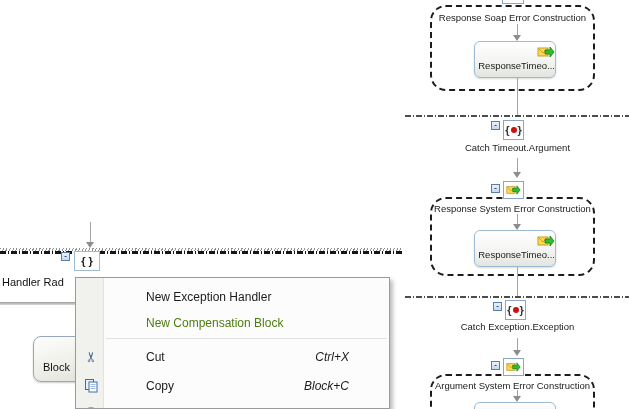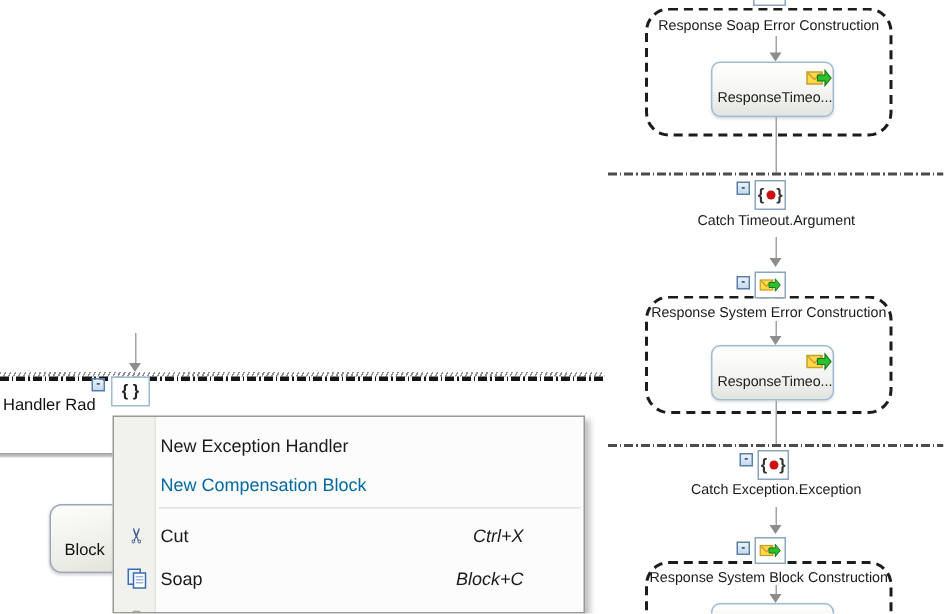--- a/index.html
+++ b/index.html
@@ -30,22 +30,22 @@
                display:flex; align-items:center; justify-content:center; }
   .gray-divider { background:linear-gradient(180deg,#9e9e9e,#d9d9d9); }
   .validate-box { border:1px solid #9aa7b8; border-radius:8px; background:linear-gradient(165deg,#fdfdfb 0%,#efefe9 60%,#e0e1d8 100%);
                   box-shadow:0 1px 2px rgba(0,0,0,.2); }
   .validate-label { position:absolute; left:9px; bottom:8px; font-size:11px; color:#111; }
   .handler-label { font-size:11px; color:#111; white-space:nowrap; }
 
   
   .menu { background:#fcfcfc; border:1px solid #9a9a9a; box-shadow:3px 3px 4px rgba(0,0,0,.25); overflow:hidden; z-index:50; }
   .menu-gutter { position:absolute; left:0; top:0; bottom:0; width:28px; background:#f1f1ee; border-right:1px solid #e3e3df; }
-  .menu-item { position:relative; display:flex; align-items:center; padding-left:31px; font-size:12px; color:#1b1b1b; cursor:default; }
-  .menu-item.disabled { color:#0369a1; }
+  .menu-item { position:relative; display:flex; align-items:center; padding-left:70px; font-size:12px; color:#1b1b1b; cursor:default; }
+  .menu-item.disabled { color:#4d7c0f; }
   .menu-shortcut { position:absolute; right:40px; font-size:12px;font-style:italic; }
   .menu-sep { height:1px; background:#e0e0e0; margin:3px 2px 3px 30px; }
   .menu-icon { position:absolute; left:7px; width:16px; height:16px; display:flex; align-items:center; justify-content:center; }
   .scissors { font-size:14px; color:#44618f; transform:rotate(-90deg); display:inline-block; }
 </style>
 </head>
 <body>
 
 <div class="abs icon-box" style="left:502px; top:-15px; width:22px; height:19px;"></div>
 
@@ -119,38 +119,38 @@
 
 <div class="abs collapse-btn" style="left:491px; top:361px;">-</div>
 <div class="abs icon-box" style="left:503px; top:358px; width:21px; height:18px; z-index:5;">
   <svg width="15" height="12" viewBox="0 0 18 14">
     <rect x="1" y="3" width="10" height="8" fill="#ffd84d" stroke="#c8a028" stroke-width="1"></rect>
     <path d="M1 3 L6 8 L11 3" fill="none" stroke="#c8a028" stroke-width="1"></path>
     <polygon points="8,5 13,5 13,2 17,7 13,12 13,9 8,9" fill="#2ebf2e" stroke="#157a15" stroke-width="0.8"></polygon>
   </svg>
 </div>
 <div class="abs scope" style="left:430px; top:374px; width:165px; height:60px;">
-  <div class="scope-label" style="margin-top:4px;">Response System Block Construction</div>
+  <div class="scope-label" style="margin-top:4px;">Argument System Error Construction</div>
 </div>
 <div class="abs vline" style="left:517px; top:390px; height:7px;"></div>
 <div class="abs arrowhead" style="left:513px; top:396px;"></div>
 <div class="abs shape-box" style="left:474px; top:402px; width:82px; height:20px;"></div>
 
 <div class="abs vline" style="left:90px; top:222px; height:21px;"></div>
 <div class="abs arrowhead" style="left:86px; top:242px;"></div>
 
 <div class="abs" style="left:0; top:248px; width:403px;">
   <div class="hatch-top"></div>
   <div class="hatch-bottom"></div>
 </div>
 
 <div class="abs collapse-btn" style="left:61px; top:252px;">-</div>
 <div class="abs brace-box" style="left:74px; top:251px; width:26px; height:20px;">{ }</div>
 
-<div class="abs handler-label" style="left:2px; top:264px;">Handler Rad</div>
+<div class="abs handler-label" style="left:2px; top:276px;">Handler Rad</div>
 
 <div class="abs gray-divider" style="left:0; top:302px; width:78px; height:3px;"></div>
 
 <div class="abs validate-box" style="left:33px; top:336px; width:60px; height:46px;">
   <div class="validate-label">Block</div>
 </div>
 
 <div class="abs menu" style="left:75px; top:277px; width:315px; height:132px;">
   <div class="menu-gutter"></div>
   <div style="position:relative; padding-top:5px;">
@@ -171,21 +171,21 @@
     <div class="menu-item" style="height:29px;">
       <span class="menu-icon">
         <svg width="15" height="15" viewBox="0 0 15 15">
           <rect x="1.5" y="1.5" width="8" height="10" fill="#eaf1fb" stroke="#3a6db5" stroke-width="1"></rect>
           <rect x="5" y="4" width="8" height="10" fill="#ffffff" stroke="#3a6db5" stroke-width="1"></rect>
           <line x1="6.5" y1="6.5" x2="11.5" y2="6.5" stroke="#9db9dd" stroke-width="1"></line>
           <line x1="6.5" y1="8.5" x2="11.5" y2="8.5" stroke="#9db9dd" stroke-width="1"></line>
           <line x1="6.5" y1="10.5" x2="11.5" y2="10.5" stroke="#9db9dd" stroke-width="1"></line>
         </svg>
       </span>
-      <span>Soap</span>
+      <span>Copy</span>
       <span class="menu-shortcut">Block+C</span>
     </div>
     <div class="menu-item disabled" style="height:29px;">
       <span class="menu-icon">
         <svg width="15" height="15" viewBox="0 0 15 15">
           <rect x="2" y="2" width="10" height="12" fill="#e6e6e6" stroke="#a8a8a8" stroke-width="1"></rect>
           <rect x="5" y="0.5" width="4" height="3" fill="#cfcfcf" stroke="#a8a8a8" stroke-width="1"></rect>
         </svg>
       </span>
       <span>Paste</span>

